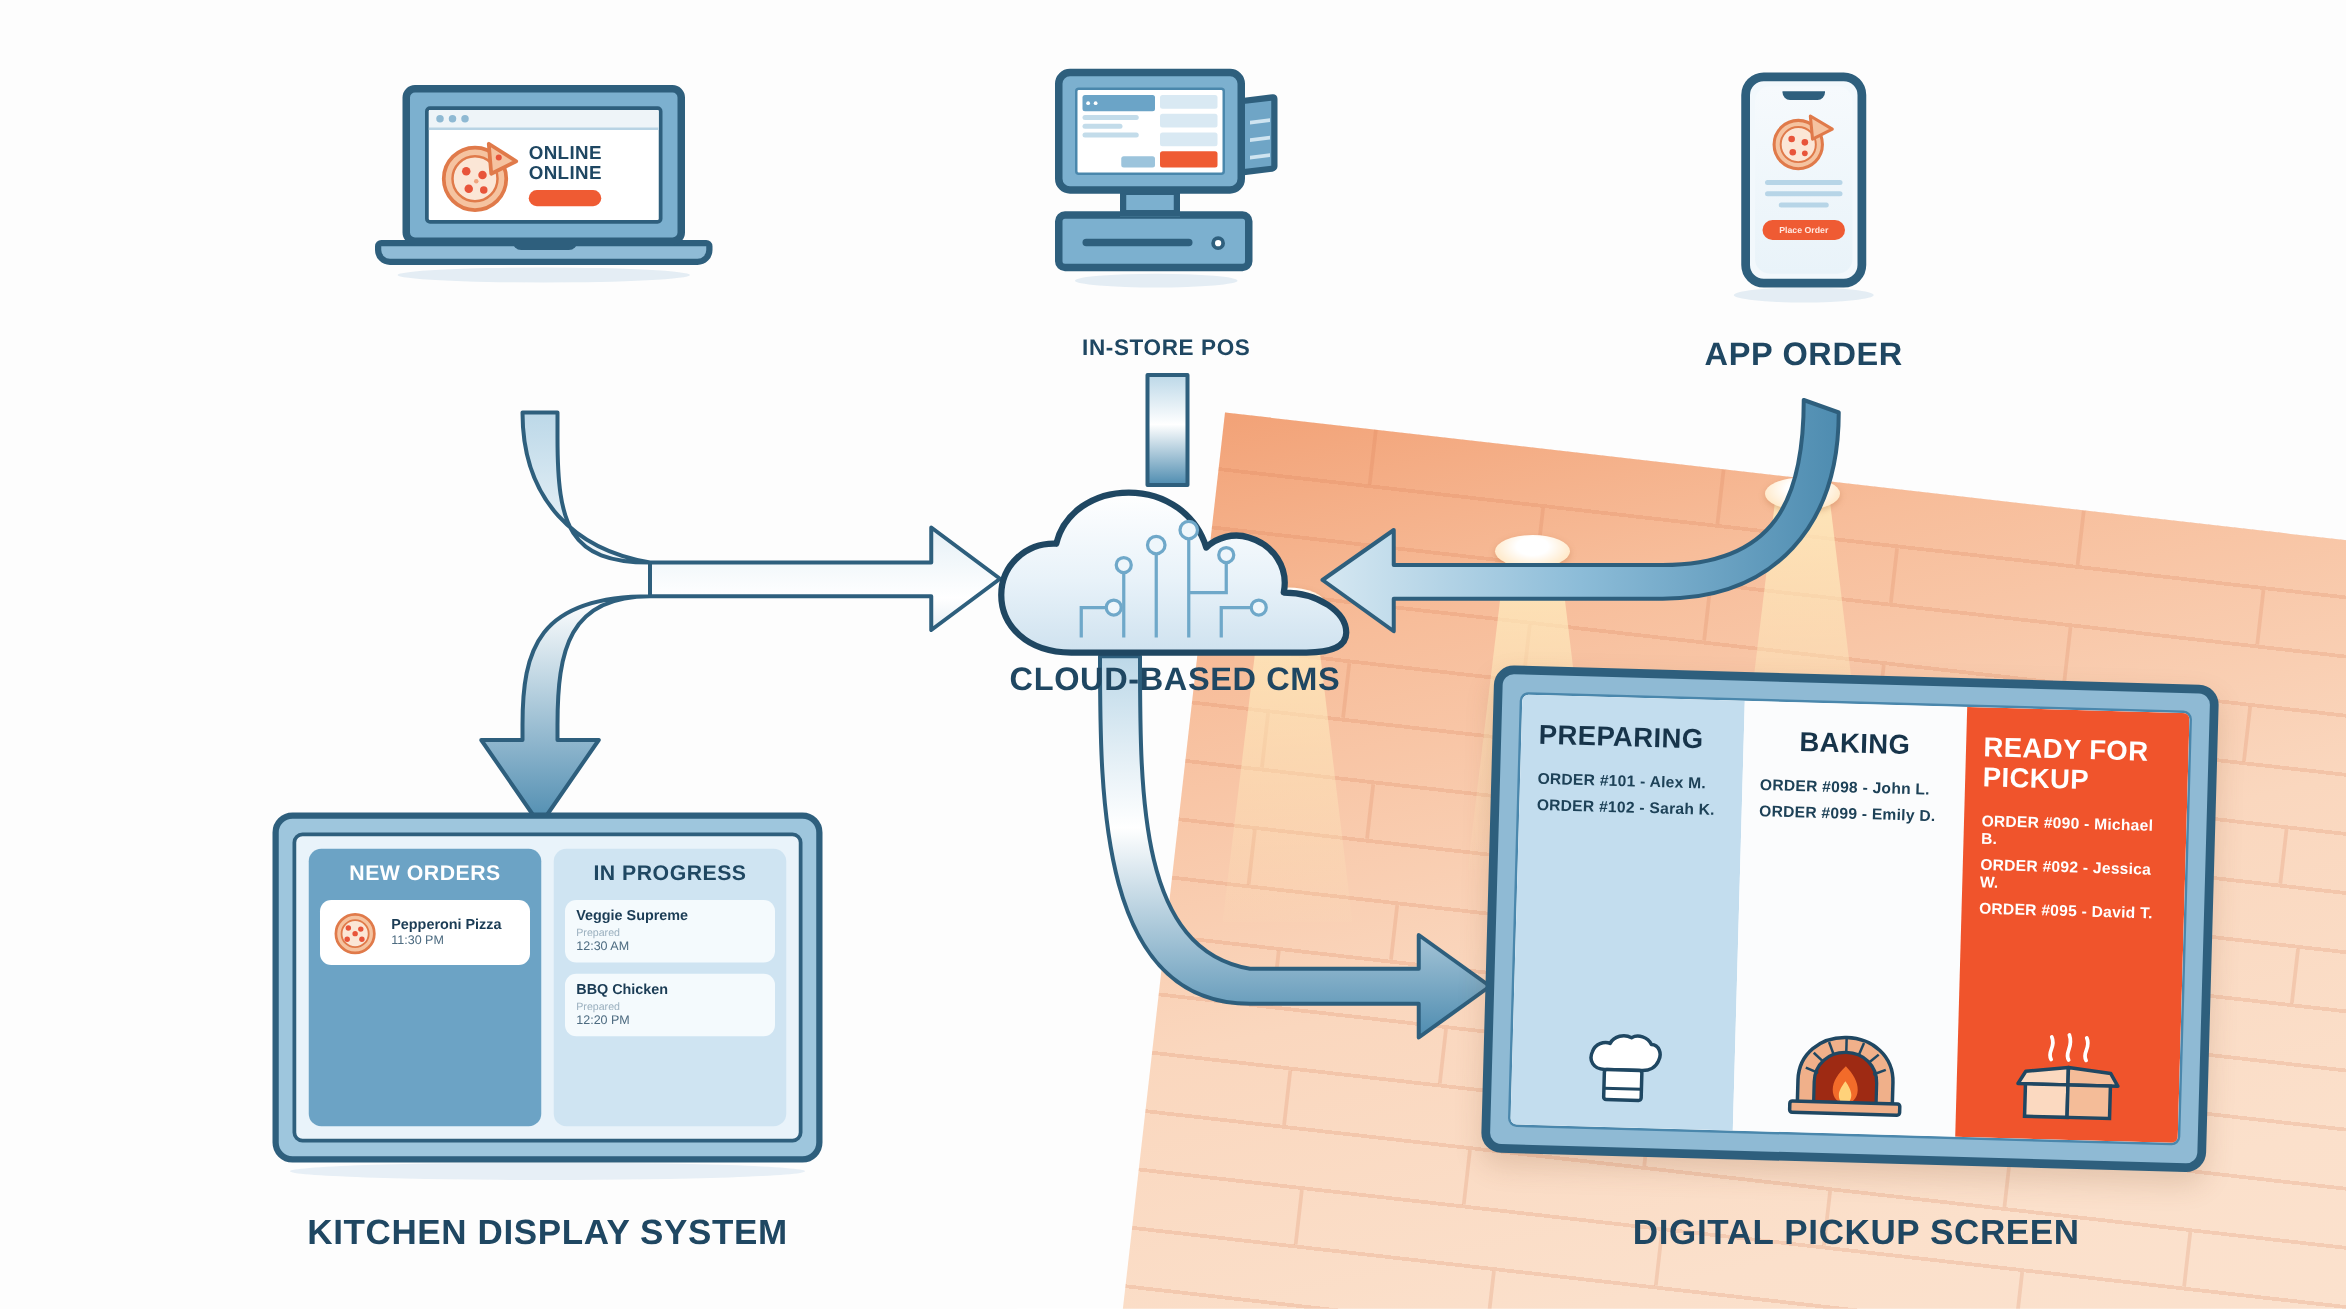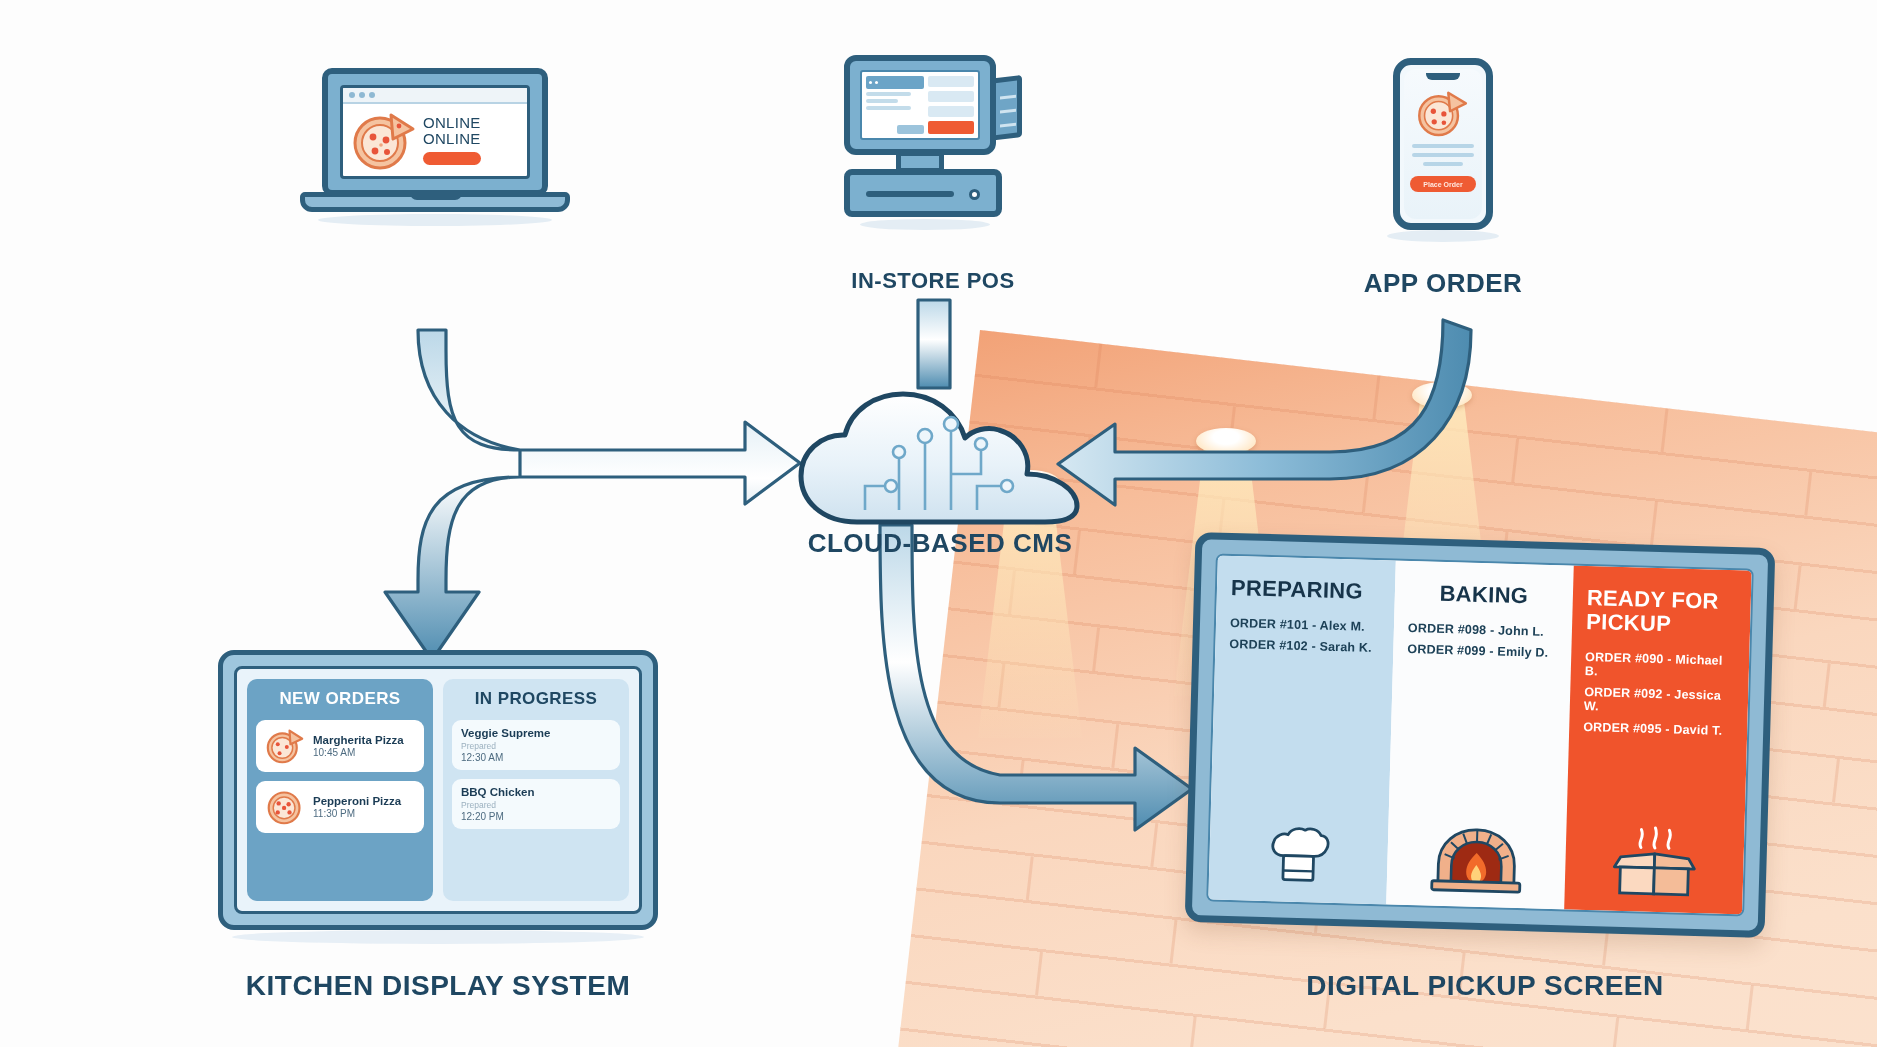--- a/index.html
+++ b/index.html
@@ -62,21 +62,21 @@
   #laptop .screen {
     position: absolute; left: 12px; top: 11px; right: 12px; bottom: 11px;
     background: #ffffff; border: 3px solid #2e5f7d; border-radius: 4px; overflow: hidden;
   }
   #laptop .topbar {
     height: 16px; background: #eef4f8; border-bottom: 2px solid #b8d3e4;
     display: flex; align-items: center; gap: 4px; padding-left: 6px;
   }
   #laptop .dot { width: 6px; height: 6px; border-radius: 50%; background: #8fb9d3; }
   #laptop .content { display: flex; align-items: center; height: calc(100% - 16px); padding: 0 8px; gap: 6px; }
-  #laptop .ol-text { font-size: 15px; font-weight: 400; color: #1f4762; line-height: 1.05; letter-spacing: .3px; }
+  #laptop .ol-text { font-size: 15px; font-weight: 700; color: #1f4762; line-height: 1.05; letter-spacing: .3px; }
   #laptop .cta { margin-top: 6px; width: 58px; height: 13px; border-radius: 7px; background: #ef5b33; }
   #laptop .base {
     position: absolute; left: 0; top: 124px; width: 270px; height: 20px;
     background: #8fbbd6; border: 5px solid #2e5f7d; border-radius: 5px 5px 12px 12px;
   }
   #laptop .notch {
     position: absolute; left: 110px; top: 124px; width: 52px; height: 8px;
     background: #7cb0cf; border: 4px solid #2e5f7d; border-top: none; border-radius: 0 0 7px 7px;
   }
   #laptop .shade {
@@ -351,21 +351,21 @@
         </div>
         <div class="col-r">
           <div class="blk"></div>
           <div class="blk"></div>
           <div class="blk"></div>
           <div class="btn-or"></div>
         </div>
       </div>
     </div>
   </div>
-  <div class="node-label" style="left:828px;top:268px;width:210px;font-size:22px">IN-STORE POS</div>
+  <div class="node-label" style="left:828px;top:268px;width:210px;font-size:18px">IN-STORE POS</div>
 
   <div id="phone">
     <div class="shade"></div>
     <div class="body">
       <div class="inner">
         <div class="notch"></div>
         <svg class="pz" width="58" height="52" viewBox="0 0 66 58">
           <circle cx="28" cy="32" r="22" fill="#f5c3a0" stroke="#e07a4a" stroke-width="2.8"></circle>
           <circle cx="28" cy="32" r="16" fill="#fbe6d6" stroke="#e07a4a" stroke-width="1.8"></circle>
           <circle cx="22" cy="27" r="3" fill="#e8543a"></circle>
@@ -413,34 +413,20 @@
 
   <div id="kds">
     <div class="shade"></div>
     <div class="outer">
       <div class="bezel">
         <div class="panels">
 
           <div class="col col-new">
             <div class="col-title">NEW ORDERS</div>
 
-            <div class="card">
-              <svg width="40" height="38" viewBox="0 0 44 42">
-                <circle cx="19" cy="23" r="16" fill="#f5c3a0" stroke="#e07a4a" stroke-width="2.4"></circle>
-                <circle cx="19" cy="23" r="11.5" fill="#fbe6d6" stroke="#e07a4a" stroke-width="1.6"></circle>
-                <circle cx="14" cy="19" r="2.2" fill="#e8543a"></circle>
-                <circle cx="24" cy="22" r="2.2" fill="#e8543a"></circle>
-                <circle cx="16" cy="29" r="2.2" fill="#e8543a"></circle>
-                <path d="M 27 4 L 41 13 L 28 19 Z" fill="#f5c3a0" stroke="#e07a4a" stroke-width="2.4" stroke-linejoin="round"></path>
-              </svg>
-              <div>
-                <div class="c-name">Margherita Pizza</div>
-                <div class="c-time">10:45 AM</div>
-              </div>
-            </div>
 
             <div class="card">
               <svg width="40" height="38" viewBox="0 0 44 42">
                 <circle cx="21" cy="22" r="17" fill="#f5c3a0" stroke="#e07a4a" stroke-width="2.4"></circle>
                 <circle cx="21" cy="22" r="12" fill="#fbe6d6" stroke="#e07a4a" stroke-width="1.6"></circle>
                 <circle cx="15" cy="17" r="2.4" fill="#e8543a"></circle>
                 <circle cx="26" cy="18" r="2.4" fill="#e8543a"></circle>
                 <circle cx="14" cy="27" r="2.4" fill="#e8543a"></circle>
                 <circle cx="27" cy="27" r="2.4" fill="#e8543a"></circle>
                 <circle cx="21" cy="22" r="2.4" fill="#e8543a"></circle>

